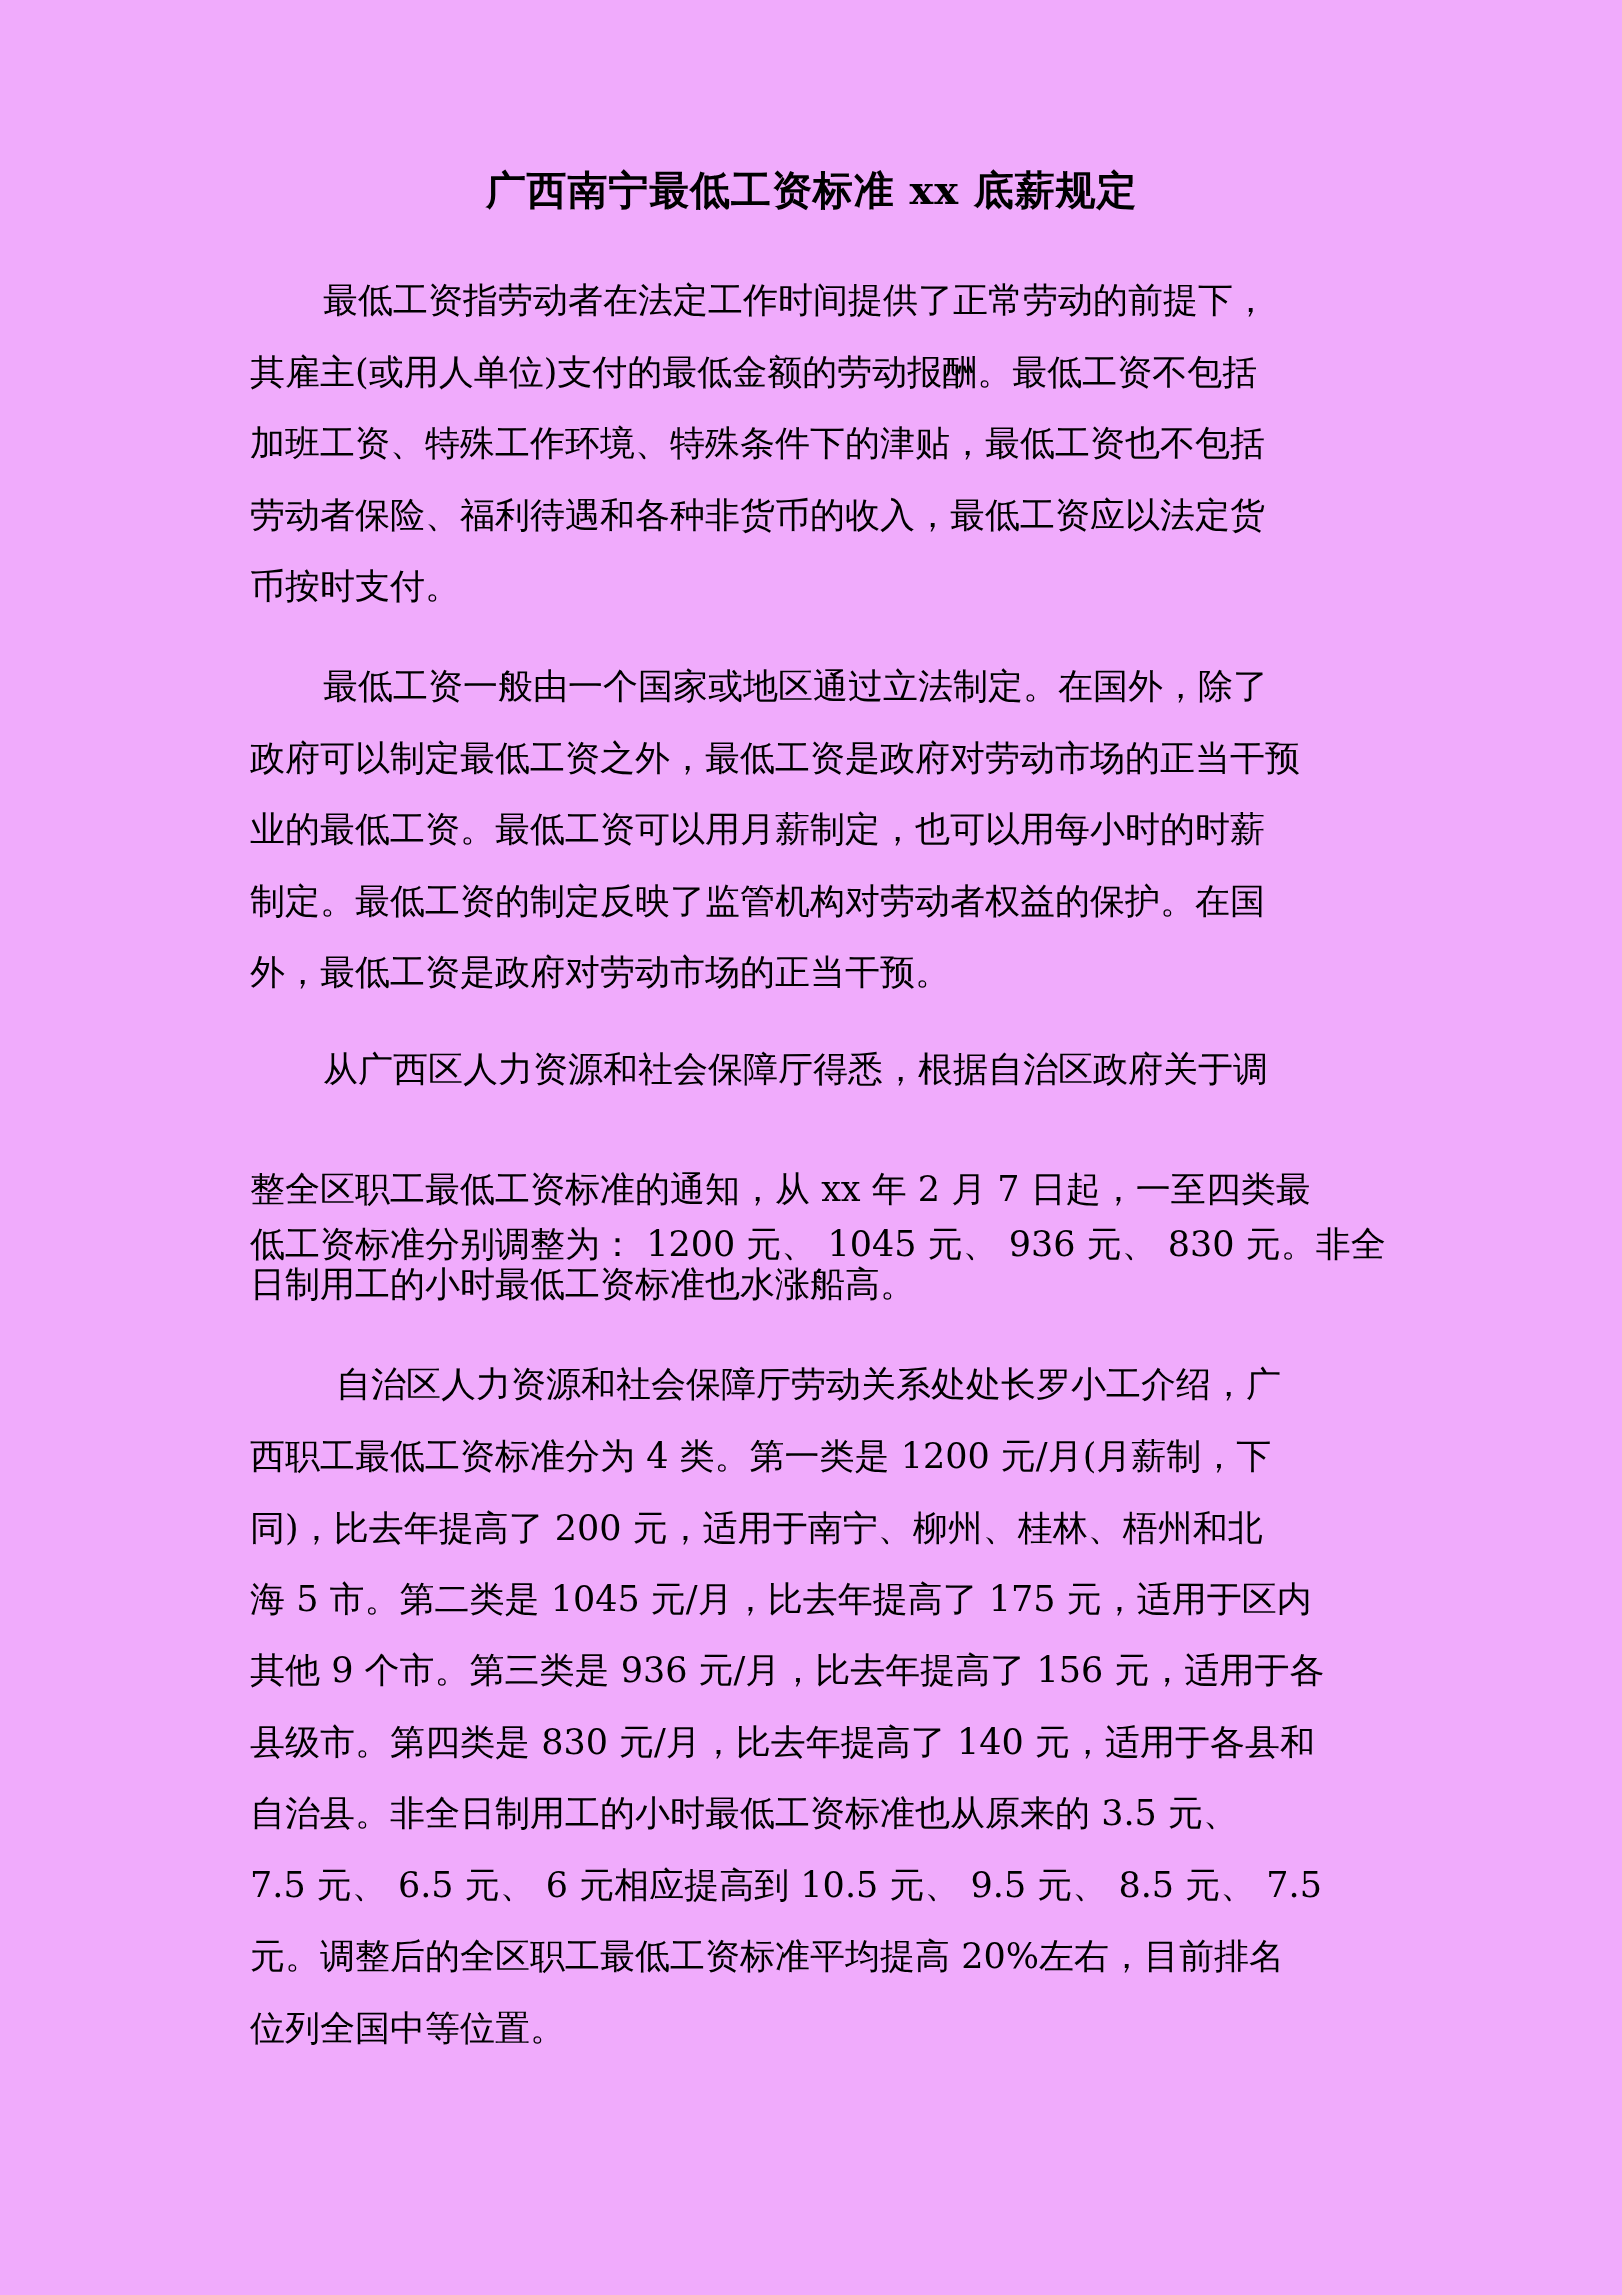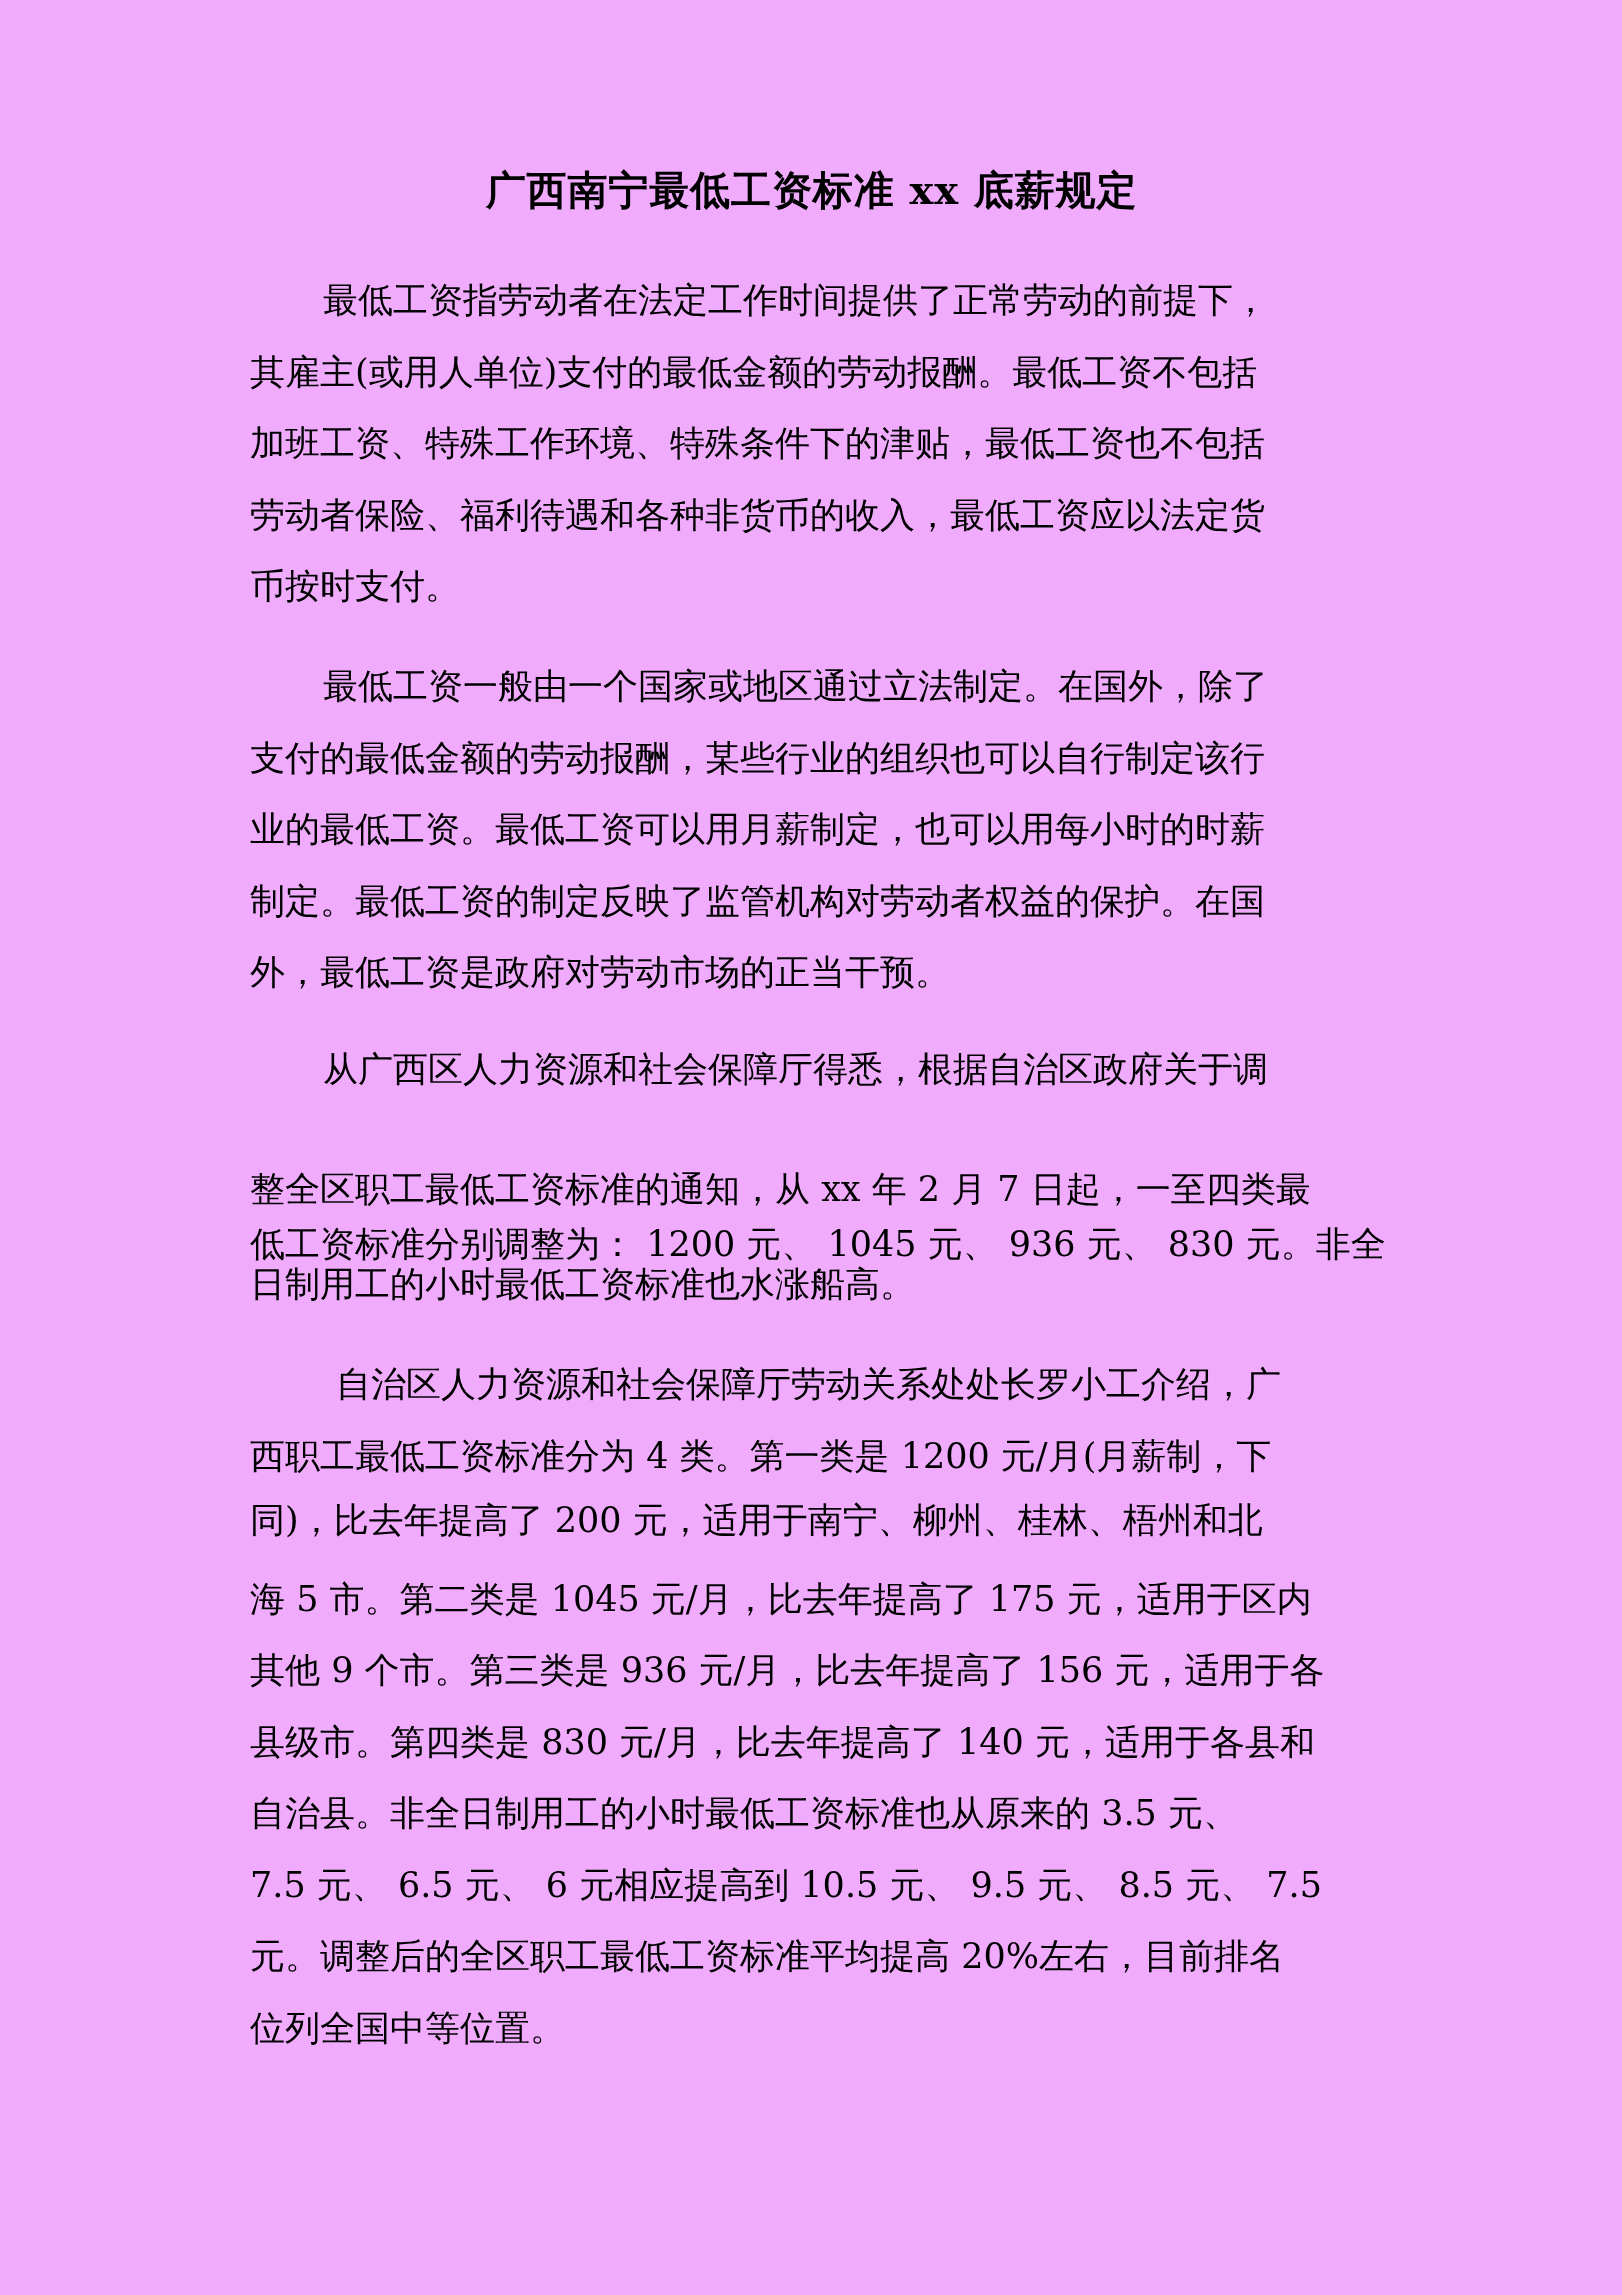--- a/index.html
+++ b/index.html
@@ -65,37 +65,37 @@
   <div class="para" style="top:274px;">
     <div class="line indent" style="top:0px;">最低工资指劳动者在法定工作时间提供了正常劳动的前提下，</div>
     <div class="line" style="top:72px;">其雇主(或用人单位)支付的最低金额的劳动报酬。最低工资不包括</div>
     <div class="line" style="top:143px;">加班工资、特殊工作环境、特殊条件下的津贴，最低工资也不包括</div>
     <div class="line" style="top:215px;">劳动者保险、福利待遇和各种非货币的收入，最低工资应以法定货</div>
     <div class="line" style="top:286px;">币按时支付。</div>
   </div>
 
   <div class="para" style="top:660px;">
     <div class="line indent" style="top:0px;">最低工资一般由一个国家或地区通过立法制定。在国外，除了</div>
-    <div class="line" style="top:72px;">支付的最低金额的劳动报酬，某些行业的组织也可以自行制定该行</div>
+    <div class="line" style="top:72px;">政府可以制定最低工资之外，最低工资是政府对劳动市场的正当干预</div>
     <div class="line" style="top:143px;">业的最低工资。最低工资可以用月薪制定，也可以用每小时的时薪</div>
     <div class="line" style="top:215px;">制定。最低工资的制定反映了监管机构对劳动者权益的保护。在国</div>
     <div class="line" style="top:286px;">外，最低工资是政府对劳动市场的正当干预。</div>
   </div>
 
   <div class="para" style="top:1043px;">
     <div class="line indent" style="top:0px;">从广西区人力资源和社会保障厅得悉，根据自治区政府关于调</div>
     <div class="line" style="top:72px;margin-top:48px;">整全区职工最低工资标准的通知，从 xx 年 2 月 7 日起，一至四类最</div>
     <div class="line" style="top:127px;margin-top:48px;">低工资标准分别调整为： 1200 元、 1045 元、 936 元、 830 元。非全</div>
     <div class="line" style="top:215px;">日制用工的小时最低工资标准也水涨船高。</div>
   </div>
 
   <div class="para" style="top:1358px;">
     <div class="line indent-small" style="top:0px;">自治区人力资源和社会保障厅劳动关系处处长罗小工介绍，广</div>
     <div class="line" style="top:72px;">西职工最低工资标准分为 4 类。第一类是 1200 元/月(月薪制，下</div>
-    <div class="line" style="top:136px;">同)，比去年提高了 200 元，适用于南宁、柳州、桂林、梧州和北</div>
+    <div class="line" style="top:144px;">同)，比去年提高了 200 元，适用于南宁、柳州、桂林、梧州和北</div>
     <div class="line" style="top:215px;">海 5 市。第二类是 1045 元/月，比去年提高了 175 元，适用于区内</div>
     <div class="line" style="top:286px;">其他 9 个市。第三类是 936 元/月，比去年提高了 156 元，适用于各</div>
     <div class="line" style="top:358px;">县级市。第四类是 830 元/月，比去年提高了 140 元，适用于各县和</div>
     <div class="line" style="top:429px;">自治县。非全日制用工的小时最低工资标准也从原来的 3.5 元、</div>
     <div class="line" style="top:501px;">7.5 元、 6.5 元、 6 元相应提高到 10.5 元、 9.5 元、 8.5 元、 7.5</div>
     <div class="line" style="top:572px;">元。调整后的全区职工最低工资标准平均提高 20%左右，目前排名</div>
     <div class="line" style="top:644px;">位列全国中等位置。</div>
   </div>
 
 </div>

